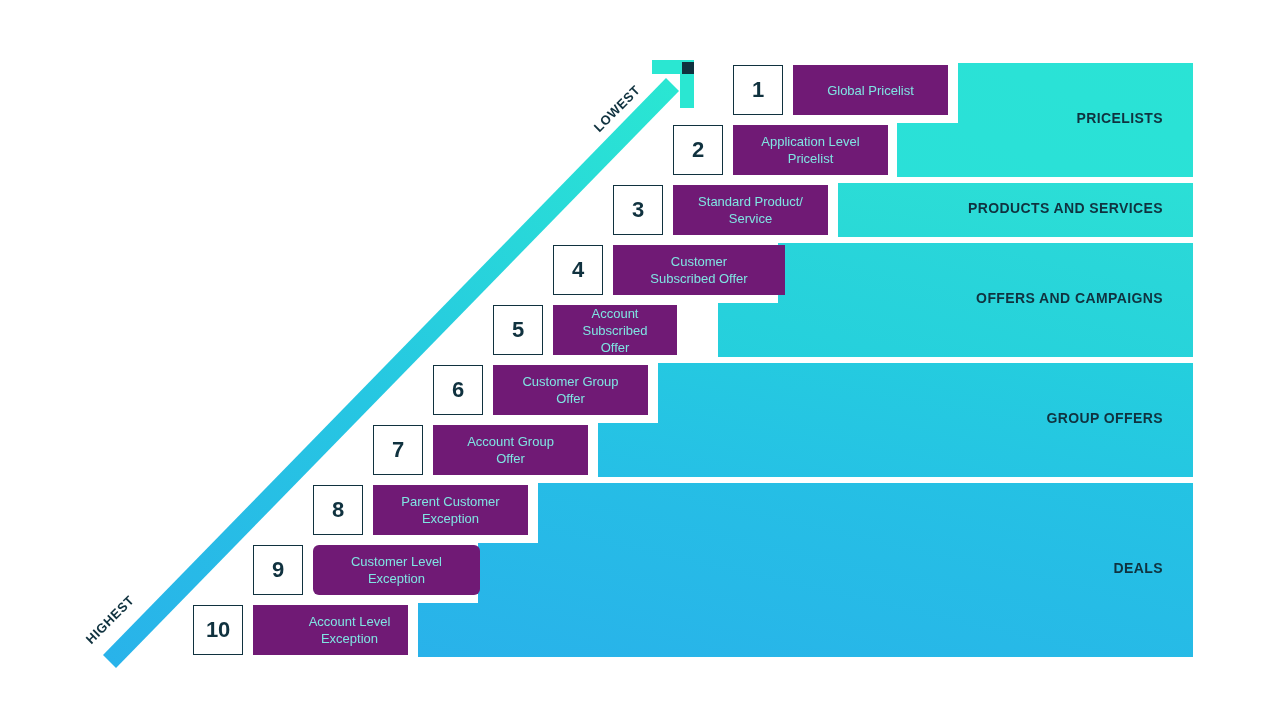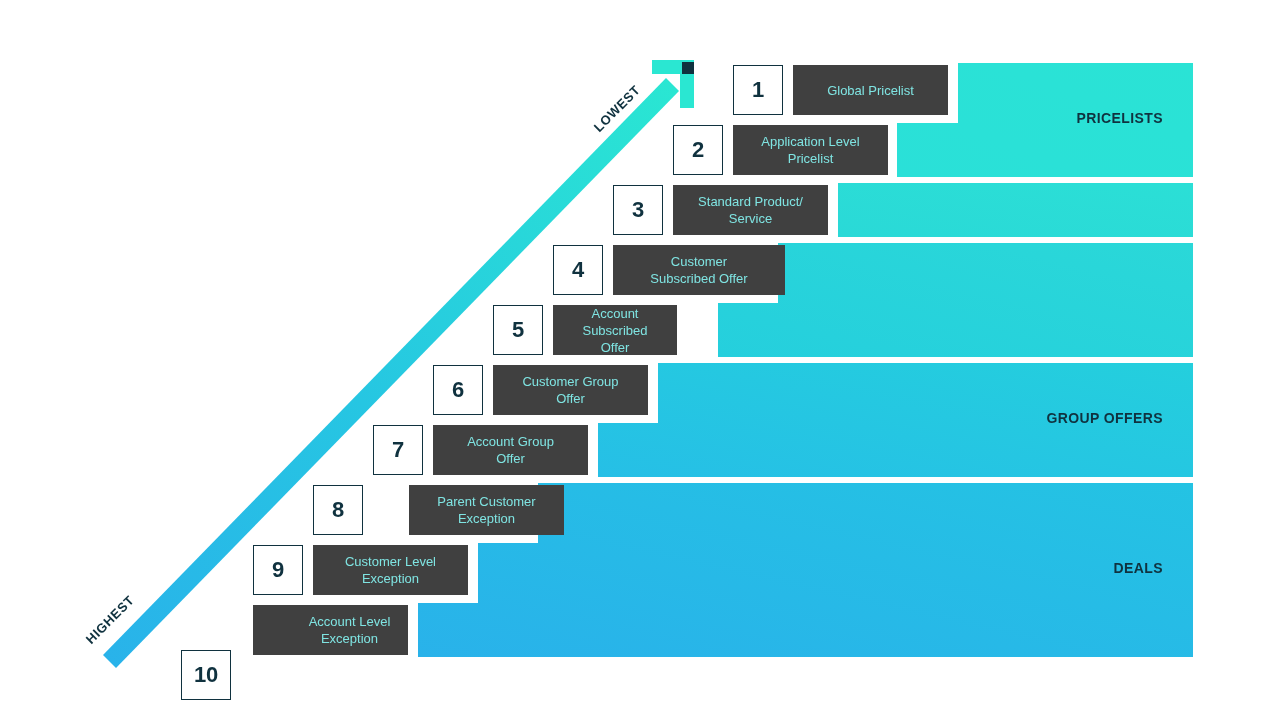--- a/index.html
+++ b/index.html
@@ -80,21 +80,21 @@
     font-weight: bold;
     color: #10323f;
     letter-spacing: -0.3px;
   }
 
   
   .item-box {
     position: absolute;
     height: 50px;
     box-sizing: border-box;
-    background: #404040;
+    background: #701a75;
     display: flex;
     align-items: center;
     justify-content: center;
     padding: 0 8px;
     text-align: center;
     font-family: "Liberation Sans", sans-serif;
     font-size: 13px;
     line-height: 17px;
     color: #7fe4e2;
     white-space: pre-line;
@@ -121,31 +121,33 @@
       <div class="band" style="left: 838px; top: 183px; width: 355px; height: 54px;">
         <svg class="band-shape" viewBox="0 0 355 54" preserveAspectRatio="none">
           <defs>
             <linearGradient id="bandGrad1" x1="0" y1="1" x2="1" y2="0">
               <stop offset="0%" stop-color="#2ad9d7"></stop>
               <stop offset="100%" stop-color="#2bdfd6"></stop>
             </linearGradient>
           </defs>
           <polygon points="355,0 355,54 0,54 0,0" fill="url(#bandGrad1)"></polygon>
         </svg>
+        <div class="band-label" style="top: 17px;">PRODUCTS AND SERVICES</div>
       </div>
       <div class="band" style="left: 718px; top: 243px; width: 475px; height: 114px;">
         <svg class="band-shape" viewBox="0 0 475 114" preserveAspectRatio="none">
           <defs>
             <linearGradient id="bandGrad2" x1="0" y1="1" x2="1" y2="0">
               <stop offset="0%" stop-color="#25cfdd"></stop>
               <stop offset="100%" stop-color="#2ad8d8"></stop>
             </linearGradient>
           </defs>
           <polygon points="475,0 475,114 0,114 0,60 60,60 60,0" fill="url(#bandGrad2)"></polygon>
         </svg>
+        <div class="band-label" style="top: 47px;">OFFERS AND CAMPAIGNS</div>
       </div>
       <div class="band" style="left: 598px; top: 363px; width: 595px; height: 114px;">
         <svg class="band-shape" viewBox="0 0 595 114" preserveAspectRatio="none">
           <defs>
             <linearGradient id="bandGrad3" x1="0" y1="1" x2="1" y2="0">
               <stop offset="0%" stop-color="#26bfe6"></stop>
               <stop offset="100%" stop-color="#24cfdd"></stop>
             </linearGradient>
           </defs>
           <polygon points="595,0 595,114 0,114 0,60 60,60 60,0" fill="url(#bandGrad3)"></polygon>
@@ -202,23 +204,23 @@
       <div class="num-box" style="left: 493px; top: 305px;">5</div>
       <div class="item-box" style="left: 553px; top: 305px; width: 124px;">Account Subscribed
 Offer</div>
       <div class="num-box" style="left: 433px; top: 365px;">6</div>
       <div class="item-box" style="left: 493px; top: 365px; width: 155px;">Customer Group
 Offer</div>
       <div class="num-box" style="left: 373px; top: 425px;">7</div>
       <div class="item-box" style="left: 433px; top: 425px; width: 155px;">Account Group
 Offer</div>
       <div class="num-box" style="left: 313px; top: 485px;">8</div>
-      <div class="item-box" style="left: 373px; top: 485px; width: 155px; margin-left: 36px;">Parent Customer
+      <div class="item-box" style="left: 373px; top: 485px; width: 155px;">Parent Customer
 Exception</div>
       <div class="num-box" style="left: 253px; top: 545px;">9</div>
-      <div class="item-box" style="left: 313px; top: 545px; width: 155px;">Customer Level
+      <div class="item-box" style="left: 313px; top: 545px; width: 167px; border-radius: 6px;">Customer Level
 Exception</div>
-      <div class="num-box" style="left: 181px; top: 605px; margin-top: 45px;">10</div>
+      <div class="num-box" style="left: 193px; top: 605px;">10</div>
       <div class="item-box" style="left: 253px; top: 605px; width: 155px; padding-left: 46px;">Account Level
 Exception</div>
     </div>
 
 </div>
 
 </body></html>

